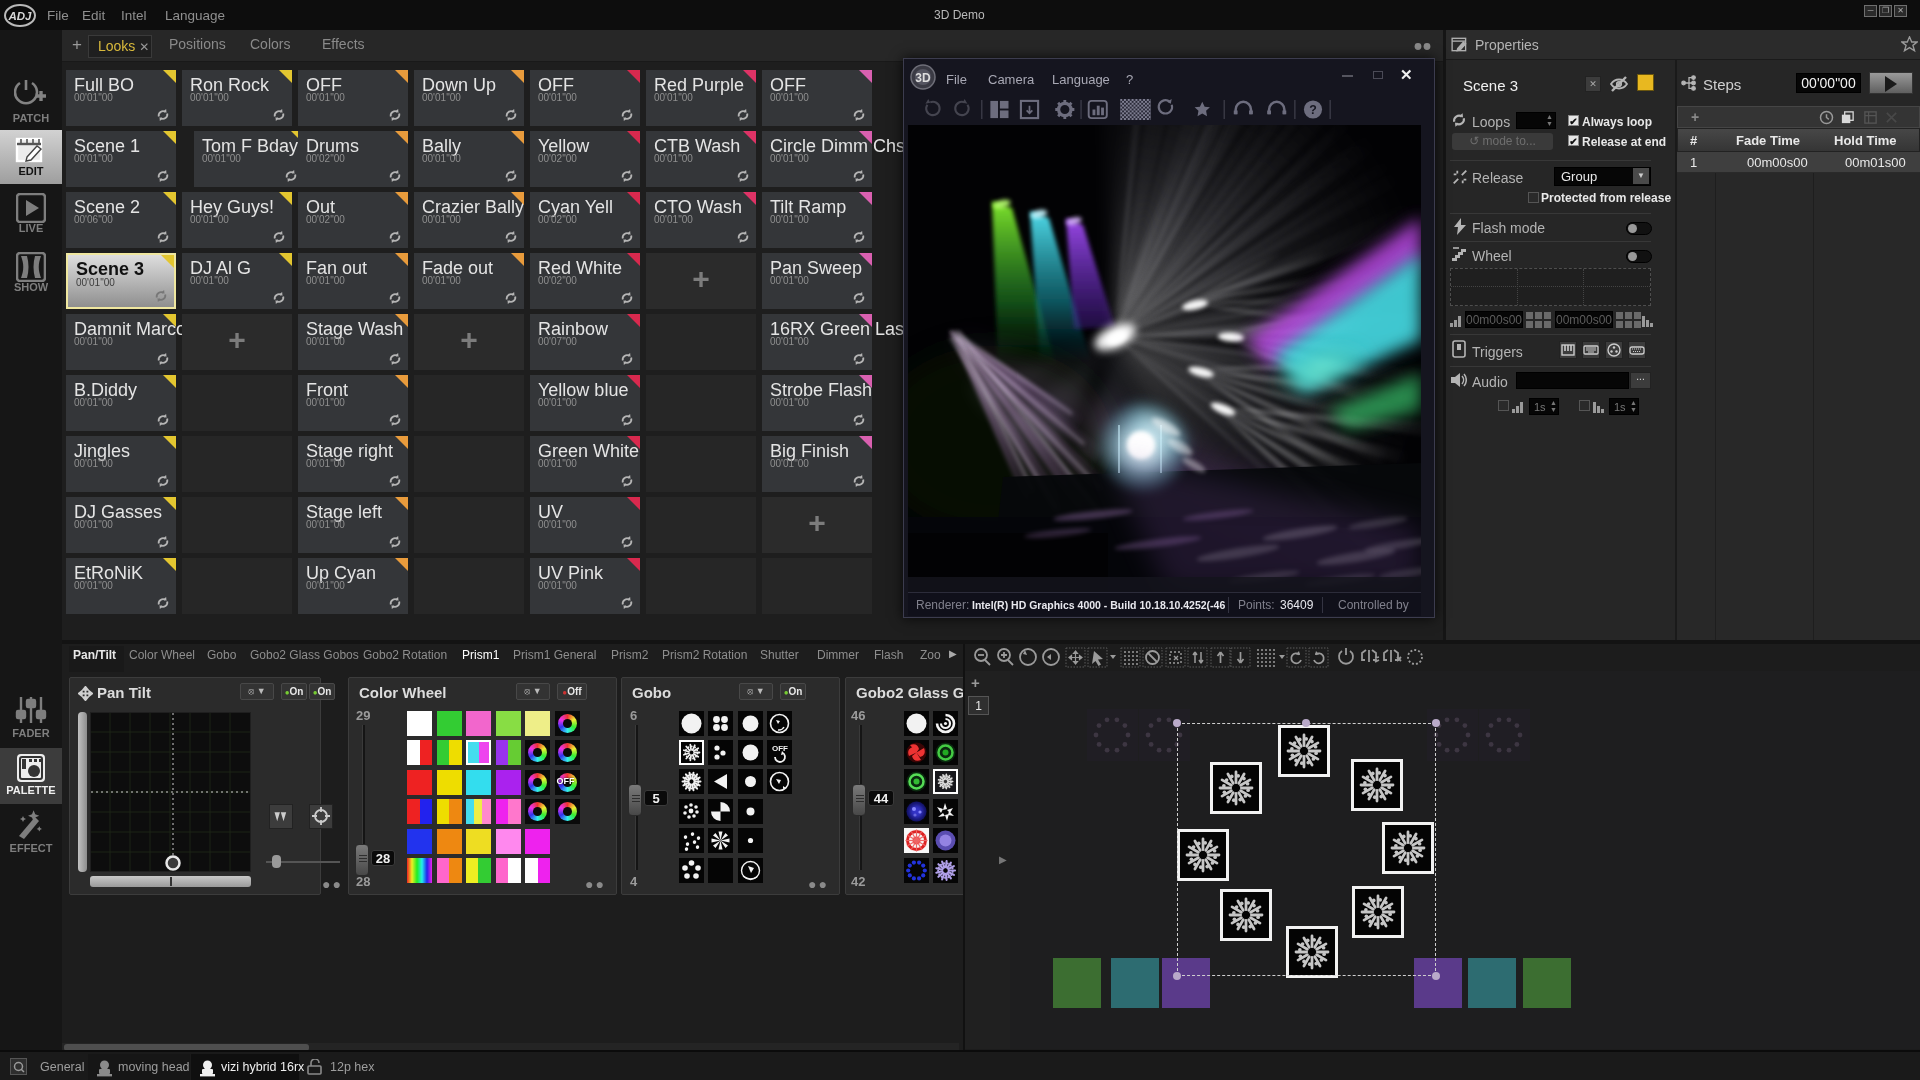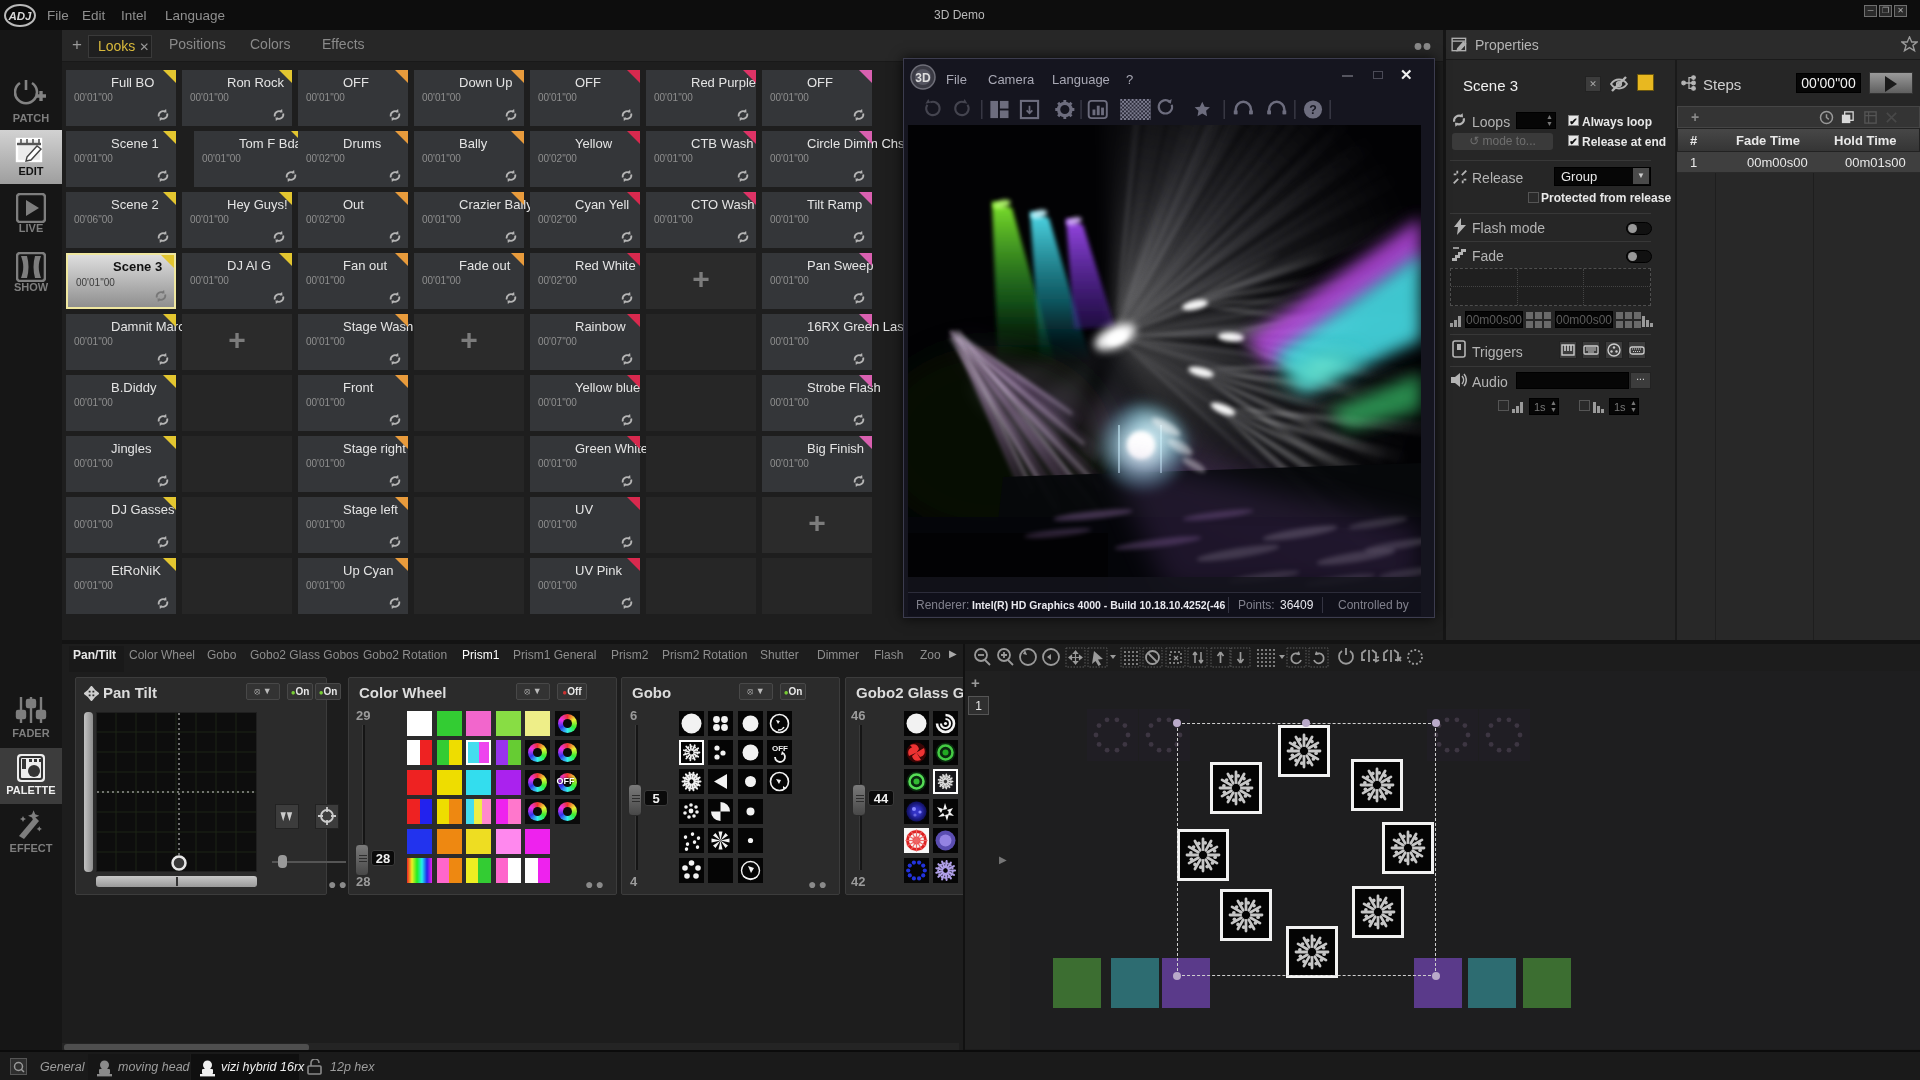--- a/index.html
+++ b/index.html
@@ -21,21 +21,21 @@
 #tabbar{left:62px;top:30px;width:1381px;height:32px;background:#272727;
  border-bottom:1px solid #191919;}
 .ttab{position:absolute;top:6px;font-size:14px;color:#8a8a8a;}
 #tab-looks{left:26px;top:5px;width:64px;height:23px;background:#1f1f1f;
  border:1px solid #3a3a3a;color:#d8b93c;font-size:14px;text-align:left;
  padding:2px 0 0 9px;}
 
 #grid{left:62px;top:62px;width:1381px;height:578px;background:#1e1e1e;}
 .cell{position:absolute;width:110px;height:56px;background:#262626;}
 .tile{position:absolute;width:110px;height:56px;background:#343639;color:#e4e4e4;}
-.tile .nm{position:absolute;left:8px;top:5px;font-size:13px;white-space:nowrap;margin-left:37px;}
+.tile .nm{position:absolute;left:8px;top:5px;font-size:18px;white-space:nowrap;}
 .tile .tm{position:absolute;left:8px;top:22px;font-size:10px;color:#8f8f8f;}
 .tile .lp{position:absolute;right:6px;bottom:4px;width:14px;height:14px;color:#b5b5b5;}
 .tri{position:absolute;right:0;top:0;width:0;height:0;
  border-left:13px solid transparent;}
 .plus{position:absolute;width:110px;height:56px;background:#2b2b2b;color:#7c7c7c;
  font-size:30px;font-weight:bold;text-align:center;line-height:52px;}
 .tile.sel{background:linear-gradient(#dedede,#8f8f8f);color:#111;
  border:2px solid #efe7a0;}
 .tile.sel .nm{font-weight:bold;top:4px;}
 .tile.sel .tm{color:#3c3c3c;}
@@ -82,21 +82,21 @@
 .dots2{position:absolute;color:#8a8a8a;font-size:14px;letter-spacing:2px;}
 
 #fx{position:absolute;left:901px;top:0px;width:957px;height:410px;}
 .fxtile{position:absolute;width:52px;height:52px;background:#040404;
  border:3px solid #f2f2f2;}
 .csq{position:absolute;width:48px;height:50px;}
 
 #statusbar{left:0;top:1050px;width:1920px;height:30px;background:#1a1a1a;
  border-top:2px solid #0b0b0b;}
 .stab{position:absolute;top:2px;height:26px;font-size:12.5px;color:#9d9d9d;
- padding:6px 8px 0 30px;white-space:nowrap;font-style:italic;}
+ padding:6px 8px 0 30px;white-space:nowrap;}
 
 #w3d{left:903px;top:58px;width:532px;height:560px;background:#15151f;
  border:1px solid #3c3c4e;box-shadow:0 0 12px rgba(0,0,0,.8);padding-left:41px;}
 .m3d{position:absolute;top:13px;font-size:13px;color:#a8a8b4;}
 </style></head><body>
 <div id="stage">
 <svg width="0" height="0" style="position:absolute">
       <defs>
 <symbol id="loop" viewBox="0 0 16 16">
  <path d="M3.2 9.8a5 5 0 0 1 7.6-5.3" fill="none" stroke="currentColor" stroke-width="2.1"></path>
@@ -640,21 +640,21 @@
 
  <svg class="abs" style="left:5px;top:186px" width="16" height="16" viewBox="0 0 16 16">
           <g fill="#b5b5b5">
   <rect x="1" y="12" width="5" height="3"></rect>
             <rect x="4" y="9" width="5" height="3"></rect>
             <rect x="7" y="6" width="5" height="3"></rect>
             <rect x="10" y="3" width="5" height="3"></rect>
             <path d="M2 2l6 0" stroke="#b5b5b5" stroke-width="1.6"></path>
           </g>
         </svg>
- <div class="ptxt abs" style="left:26px;top:188px">Fade</div>
+ <div class="ptxt abs" style="left:26px;top:188px">Wheel</div>
  <div class="toggle" style="left:180px;top:190px">
           <i></i>
         </div>
  <div class="abs" style="left:4px;top:208px;width:201px;height:38px;background:#1f1f1f;border:1px dashed #4e4e4e">
    <div class="abs" style="left:0;top:17px;width:199px;height:1px;border-top:1px dotted #444"></div>
    <div class="abs" style="left:66px;top:0;width:1px;height:36px;border-left:1px dotted #444"></div>
    <div class="abs" style="left:132px;top:0;width:1px;height:36px;border-left:1px dotted #444"></div>
  </div>
 
  <svg class="abs" style="left:4px;top:254px" width="13" height="13" viewBox="0 0 13 13">
@@ -1088,21 +1088,21 @@
 <div class="btab" style="left:400px;color:#ffffff;font-weight:normal">Prism1</div>
 <div class="btab" style="left:451px;color:#8e8e8e;font-weight:normal">Prism1 General</div>
 <div class="btab" style="left:549px;color:#8e8e8e;font-weight:normal">Prism2</div>
 <div class="btab" style="left:600px;color:#8e8e8e;font-weight:normal">Prism2 Rotation</div>
 <div class="btab" style="left:698px;color:#8e8e8e;font-weight:normal">Shutter</div>
 <div class="btab" style="left:755px;color:#8e8e8e;font-weight:normal">Dimmer</div>
 <div class="btab" style="left:812px;color:#8e8e8e;font-weight:normal">Flash</div>
 <div class="btab" style="left:858px;color:#8e8e8e;font-weight:normal">Zoo</div>
 <div class="btab" style="left:887px;color:#aaa;font-size:10px">▶</div>
 
-<div class="panel" style="left:13px;width:252px">
+<div class="panel" style="left:7px;width:252px">
  <svg class="abs" style="left:8px;top:8px" width="15" height="15" viewBox="0 0 16 16">
           <g stroke="#cfcfcf" stroke-width="2">
             <path d="M8 1v14M1 8h14"></path>
             <path d="M8 1l-2.5 3h5zM8 15l-2.5-3h5zM1 8l3-2.5v5zM15 8l-3-2.5v5z" fill="#cfcfcf"></path>
           </g>
         </svg>
  <div class="phead" style="left:27px">Pan Tilt</div>
  <div class="fanbtn" style="left:170px">⦻ ▼</div>
  <div class="onbtn" style="left:211px"><span style="color:#7c3;font-size:8px">●</span>On</div>
  <div class="onbtn" style="left:239px"><span style="color:#7c3;font-size:8px">●</span>On</div>

